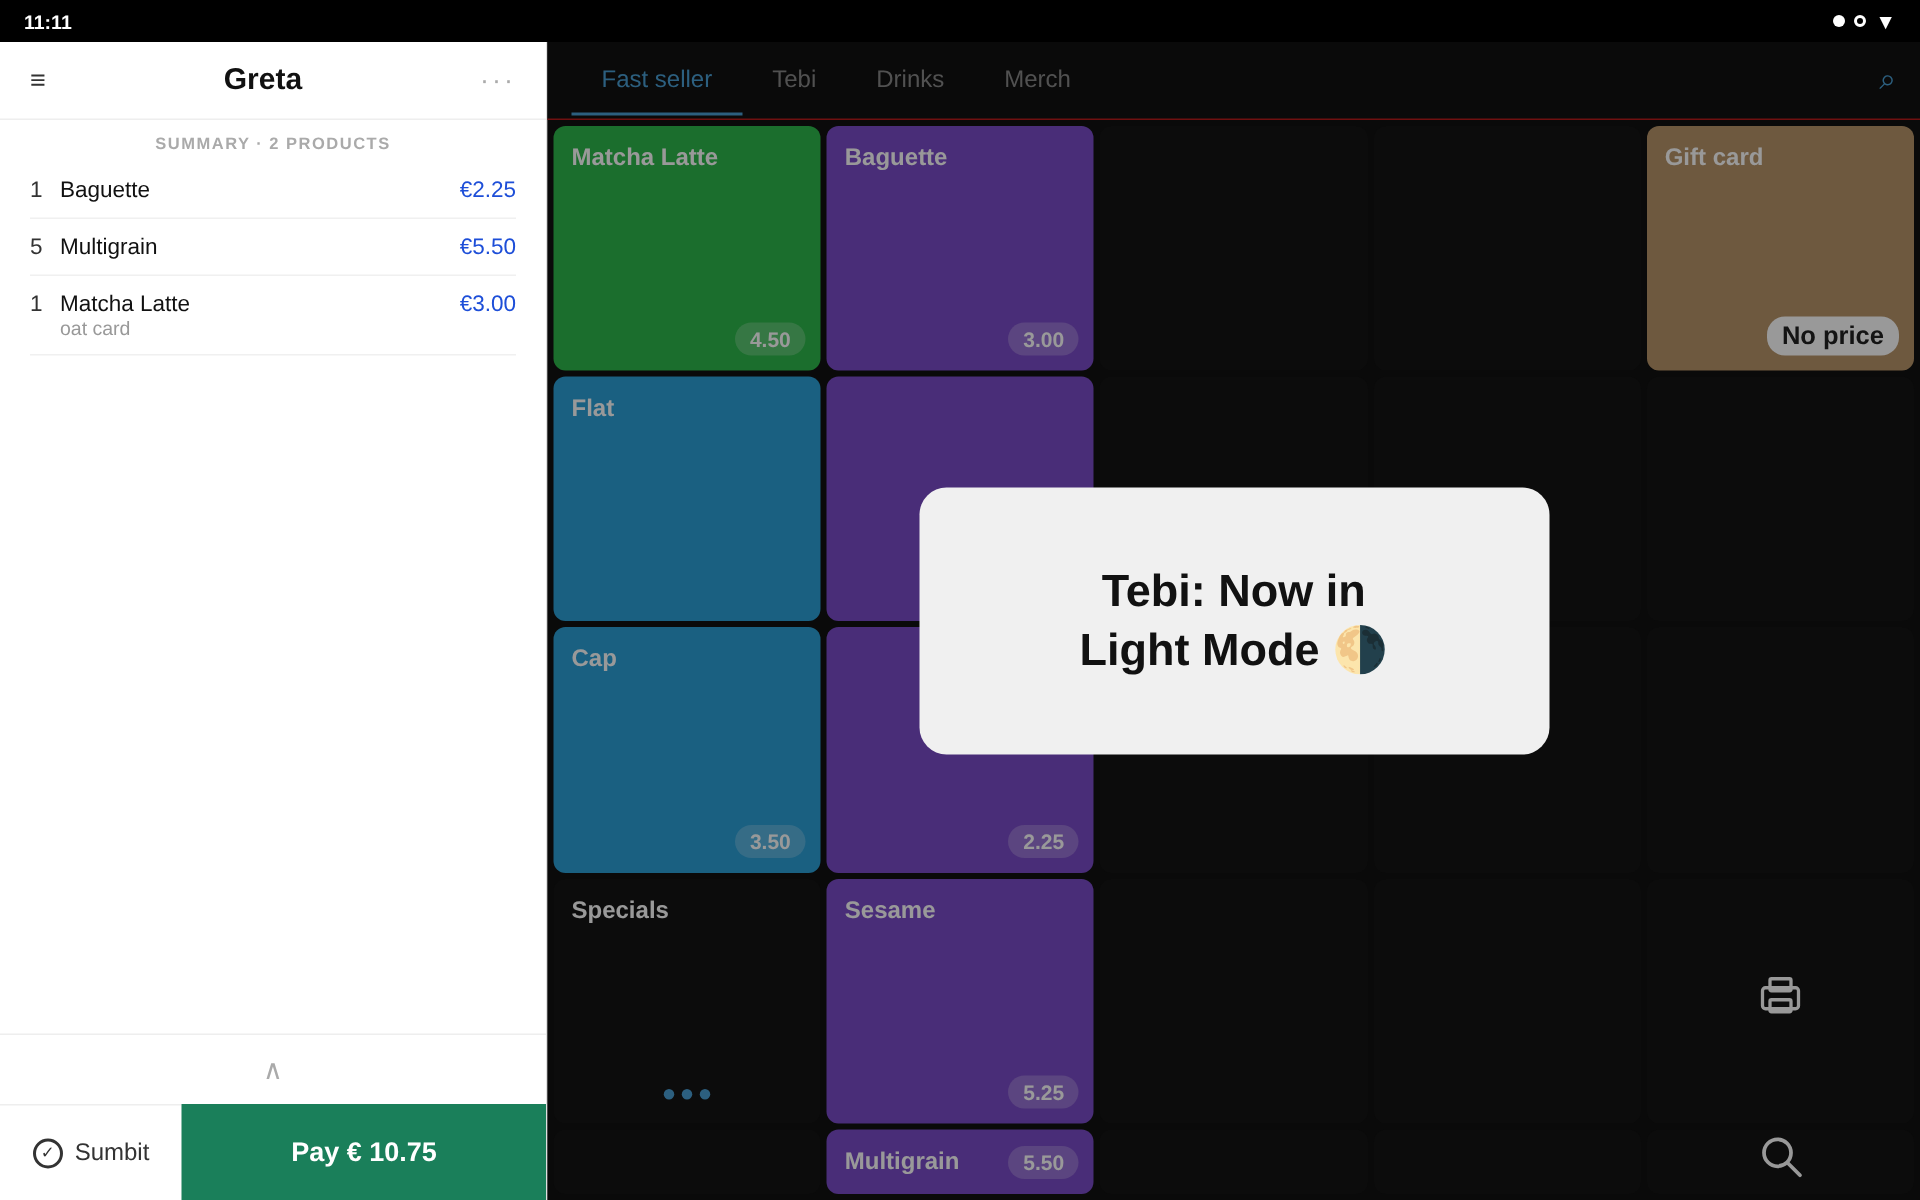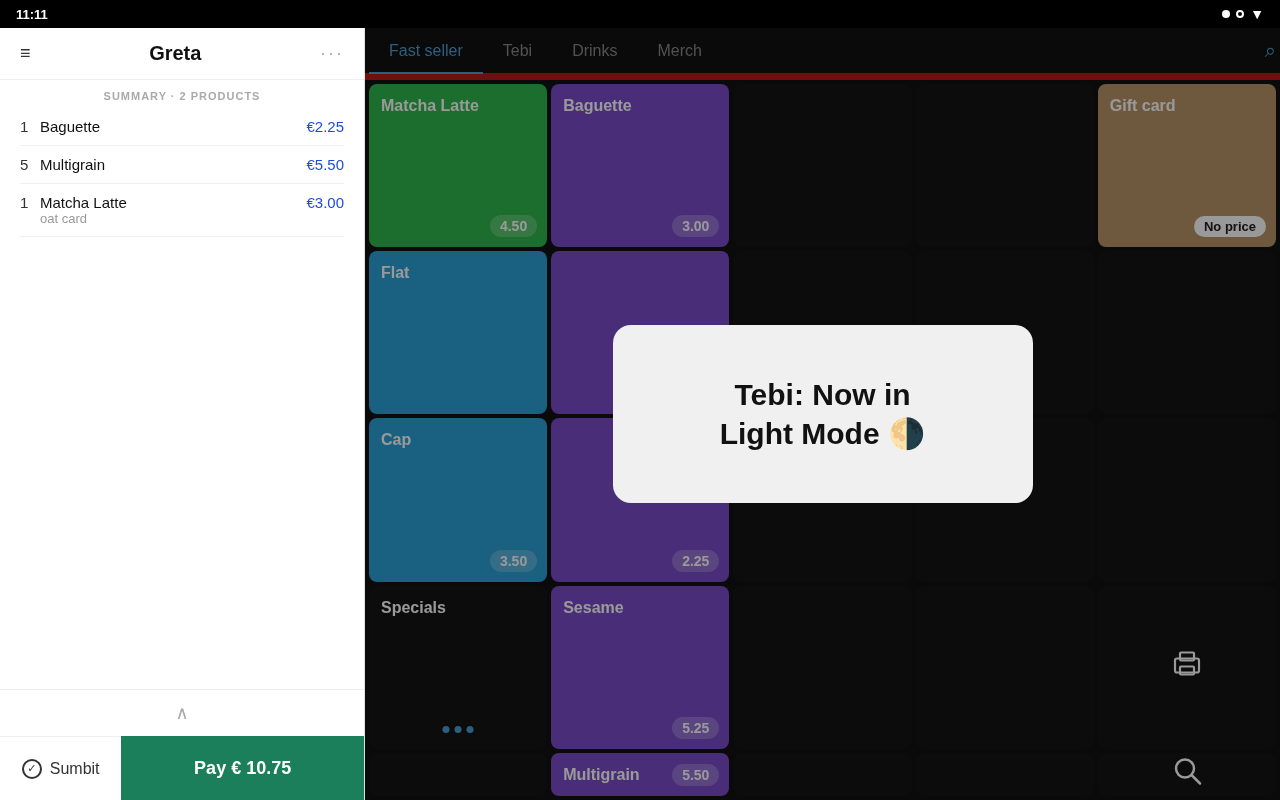--- a/index.html
+++ b/index.html
@@ -184,22 +184,22 @@
       display: flex;
       flex-direction: column;
       background: #111;
     }
 
     
     .tab-bar {
       background: #111;
       display: flex;
       align-items: center;
-      padding: 0 4px;
-      border-bottom: 7px solid #b91c1c;
+      padding: 0 16px;
+      border-bottom: 1px solid #b91c1c;
       height: 52px;
       flex-shrink: 0;
     }
     .tab-item {
       font-size: 16px;
       color: #888;
       padding: 14px 20px;
       cursor: pointer;
       position: relative;
       font-weight: 500;
@@ -264,21 +264,21 @@
       font-weight: 600;
       color: #fff;
     }
     .product-no-price {
       position: absolute;
       bottom: 10px;
       right: 10px;
       background: #fff;
       border-radius: 12px;
       padding: 3px 10px;
-      font-size: 13px;
+      font-size: 17px;
       font-weight: 600;
       color: #222;
     }
     .specials-dots {
       position: absolute;
       bottom: 16px;
       left: 50%;
       transform: translateX(-50%);
       display: flex;
       gap: 5px;

